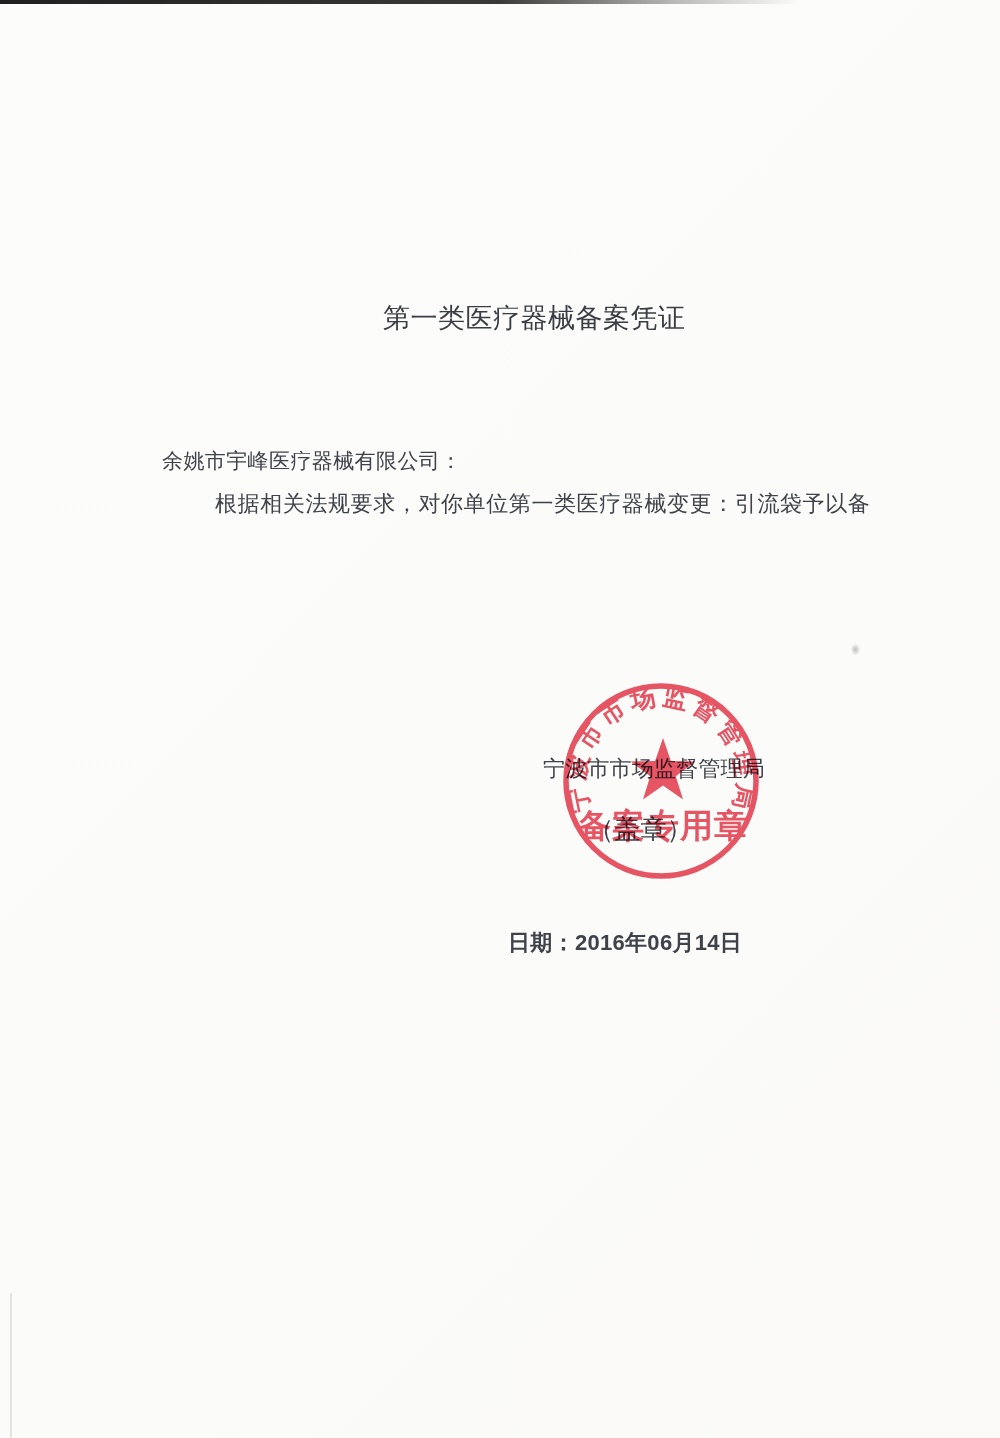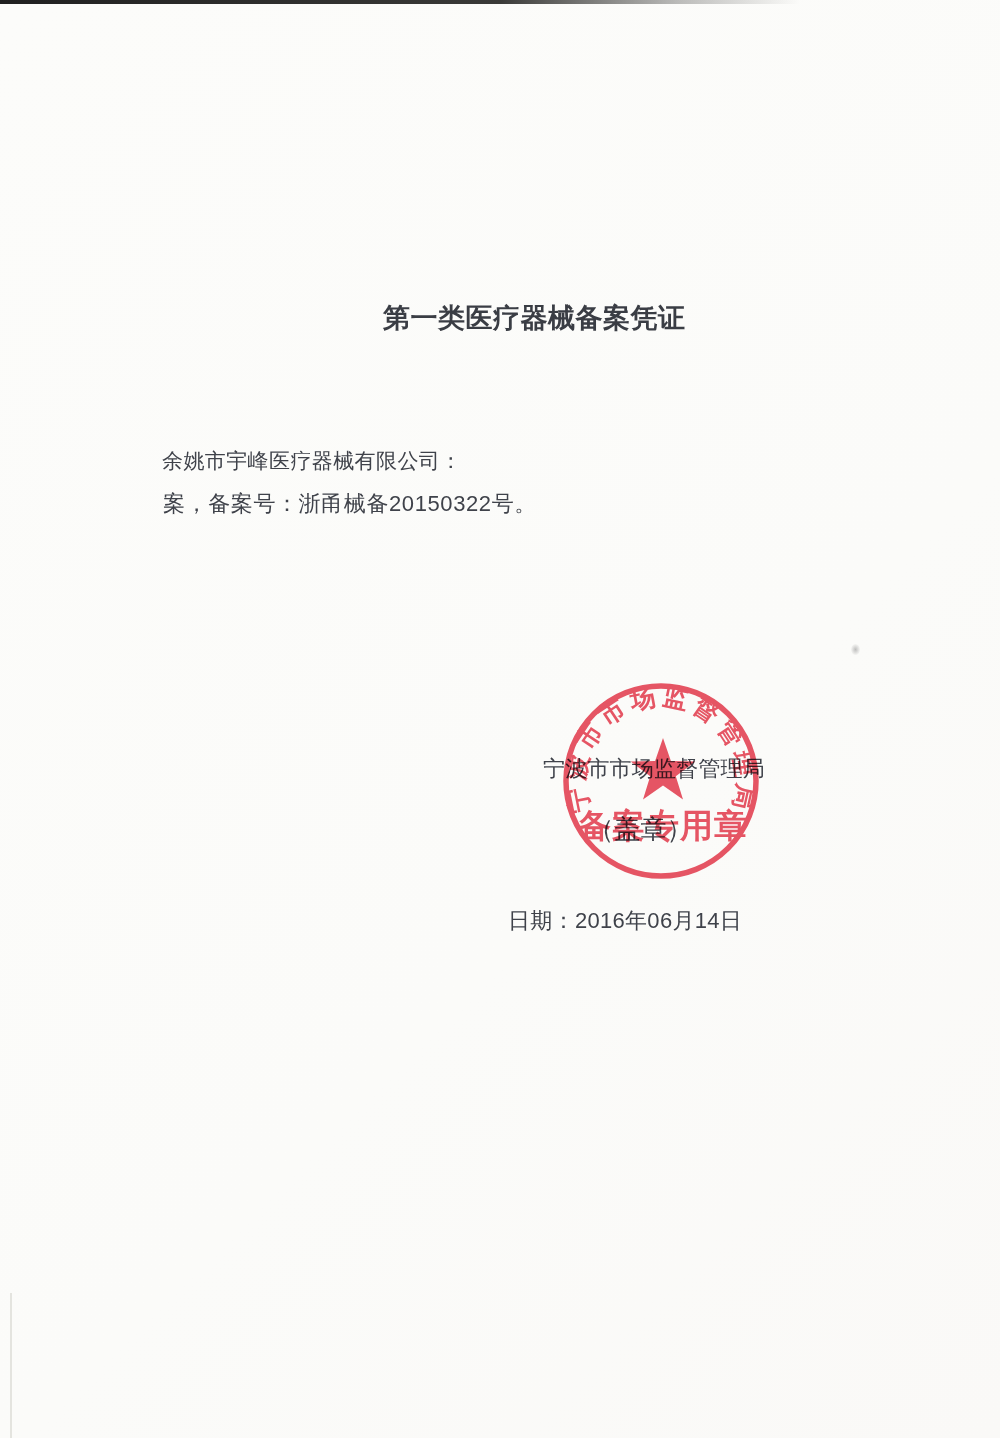--- a/index.html
+++ b/index.html
@@ -20,32 +20,32 @@
     position:absolute;left:10px;top:1293px;width:2px;height:145px;
     background:#e4e4df;
   }
   .scan-speck{
     position:absolute;left:851px;top:644px;width:9px;height:11px;
     background:radial-gradient(ellipse at center,#8d8d8d 0%,rgba(160,160,160,.35) 55%,rgba(160,160,160,0) 80%);
     border-radius:50%;opacity:.55;
   }
   .txt{position:absolute;color:#3f424a;white-space:nowrap;}
   .doc-title{
-    left:383px;top:300px;font-size:27px;font-weight:700;letter-spacing:.5px;color:#3a3d44;
+    left:383px;top:300px;font-size:27px;font-weight:400;letter-spacing:.5px;color:#3a3d44;
   }
   .addressee{left:162px;top:415px;font-size:21px;letter-spacing:.4px;margin-top:32px;}
   .body-block{
     position:absolute;left:163px;top:481px;width:720px;color:#3f424a;
     font-size:22px;letter-spacing:.6px;line-height:45px;
   }
   .body-line{white-space:nowrap;}
   .body-line.indent{padding-left:52px;}
   .issuer{left:543px;top:754px;font-size:22px;letter-spacing:.2px;}
   .seal-note{left:588px;top:812px;font-size:26px;letter-spacing:.2px;}
-  .date-line{left:508px;top:906px;font-size:22px;letter-spacing:.3px;}
+  .date-line{left:508px;top:928px;font-size:22px;letter-spacing:.3px;font-weight:bold;}
   .stamp{
     position:absolute;left:551px;top:671px;width:220px;height:220px;
     mix-blend-mode:multiply;opacity:.93;
   }
   .stamp svg{display:block;width:100%;height:100%;}
   .stamp .arc-label{font-size:25px;font-weight:600;letter-spacing:5px;}
   .stamp .bottom-label{font-size:33px;font-weight:700;letter-spacing:1px;}
 </style>
 </head>
 <body>
@@ -54,21 +54,21 @@
 
   <div class="scan-top-edge"></div>
   <div class="scan-left-crease"></div>
   <div class="scan-speck"></div>
 
   <div class="txt doc-title">第一类医疗器械备案凭证</div>
 
   <div class="txt addressee">余姚市宇峰医疗器械有限公司：</div>
 
   <div class="body-block">
-    <div class="body-line">案，备案号：浙甬械备20150322号。</div>
+    <div class="body-line indent">根据相关法规要求，对你单位第一类医疗器械变更：引流袋予以备</div>
   </div>
 
   <div class="txt issuer">宁波市市场监督管理局</div>
 
   <div class="txt seal-note">（盖章）</div>
 
   <div class="txt date-line"><span>日期：</span><span>2016年06月14日</span></div>
 
   <div class="stamp">
     <svg viewBox="0 0 220 220" xmlns="http://www.w3.org/2000/svg">

